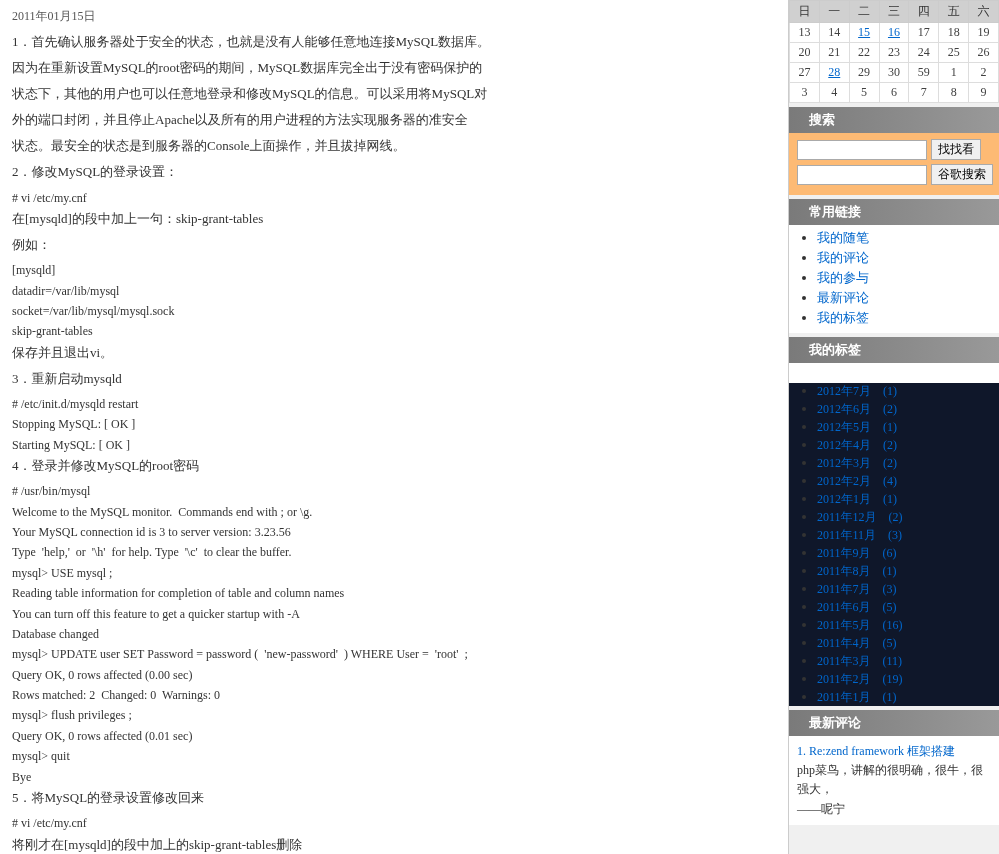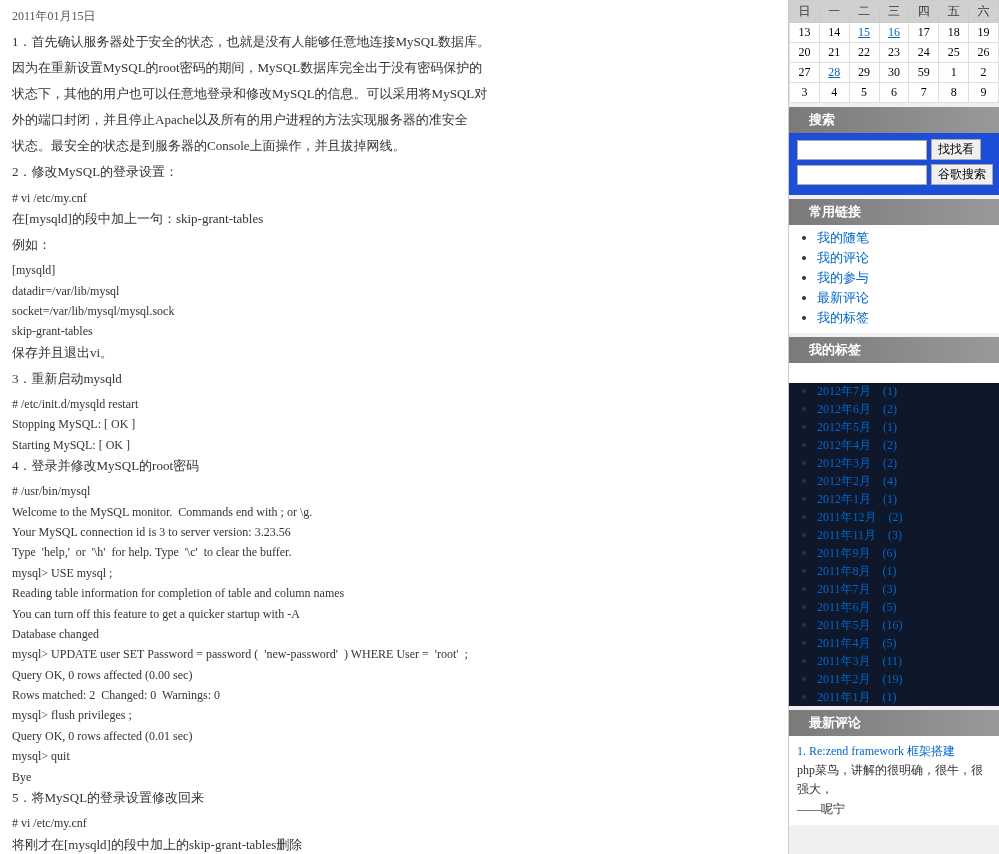--- a/index.html
+++ b/index.html
@@ -64,38 +64,38 @@
       text-align: center;
       padding: 2px 3px;
       font-weight: normal;
       border: 1px solid #ccc;
     }
     .calendar-table td {
       text-align: center;
       padding: 2px 3px;
       border: 1px solid #ddd;
       cursor: pointer;
-      color: #000000;
+      color: #404040;
     }
     .calendar-table td.link {
       color: #0066cc;
       text-decoration: underline;
     }
     
     .section-header {
       background: linear-gradient(to right, #7a7a7a, #999);
       color: #fff;
       font-size: 13px;
       padding: 4px 20px;
       margin-top: 4px;
       font-weight: bold;
     }
     
     .search-section {
-      background: #1d4ed8;
+      background: #fdba74;
       padding: 6px 8px;
     }
     .search-row {
       display: flex;
       align-items: center;
       margin-bottom: 4px;
       gap: 4px;
     }
     .search-input {
       width: 130px;

